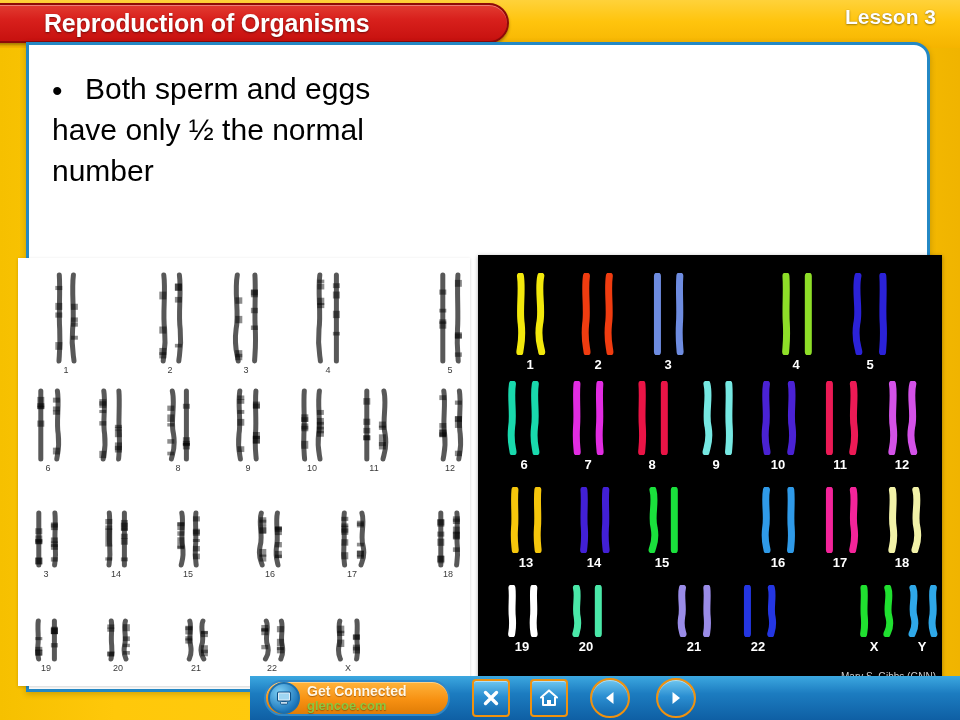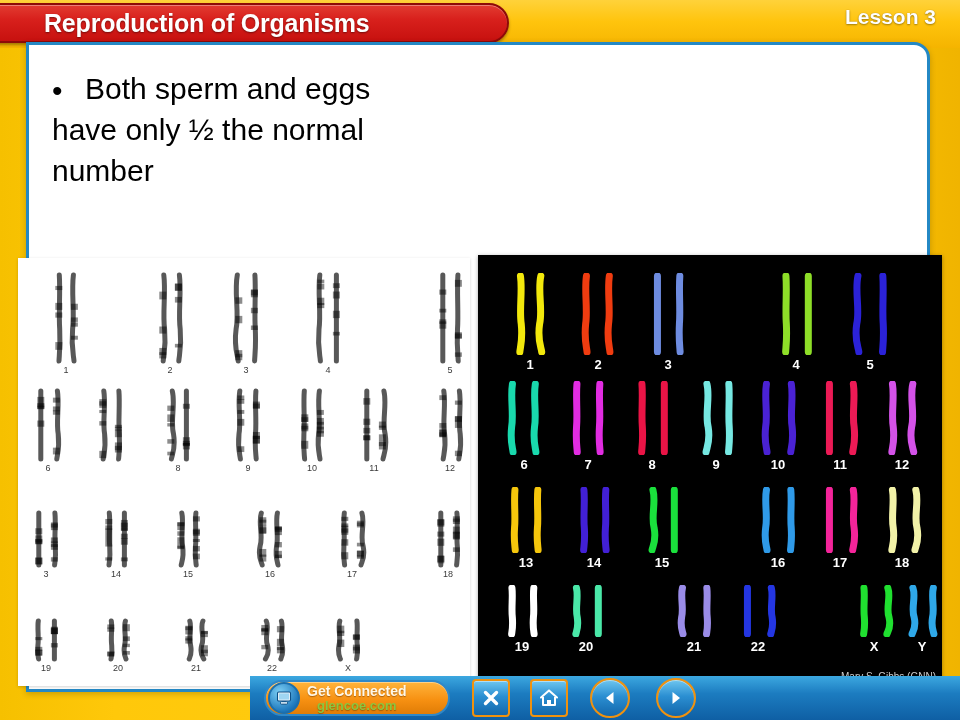--- a/index.html
+++ b/index.html
@@ -123,21 +123,20 @@
   .gc-text { margin-left: 7px; line-height: 1.02; }
   .gc-text .l1 {
     color: #fff8e8; font-size: 14px; font-weight: bold;
     text-shadow: 0 1px 1px rgba(120,60,0,.6);
     display: block;
   }
   .gc-text .l2 {
     color: #8cc63f; font-size: 13px; font-weight: bold;
     text-shadow: 0 1px 1px rgba(90,50,0,.5);
     display: block;
-    text-align: center;
   }
   .nav-btn {
     position: absolute; top: 3px;
     width: 38px; height: 38px;
     display: flex; align-items: center; justify-content: center;
     border: 2px solid #f0920f;
     background: linear-gradient(180deg,#6ec6ef 0%, #2b8fd2 45%, #1367ab 100%);
     box-shadow: inset 0 1px 0 rgba(255,255,255,.45);
   }
   .nav-btn.sq { border-radius: 4px; }

